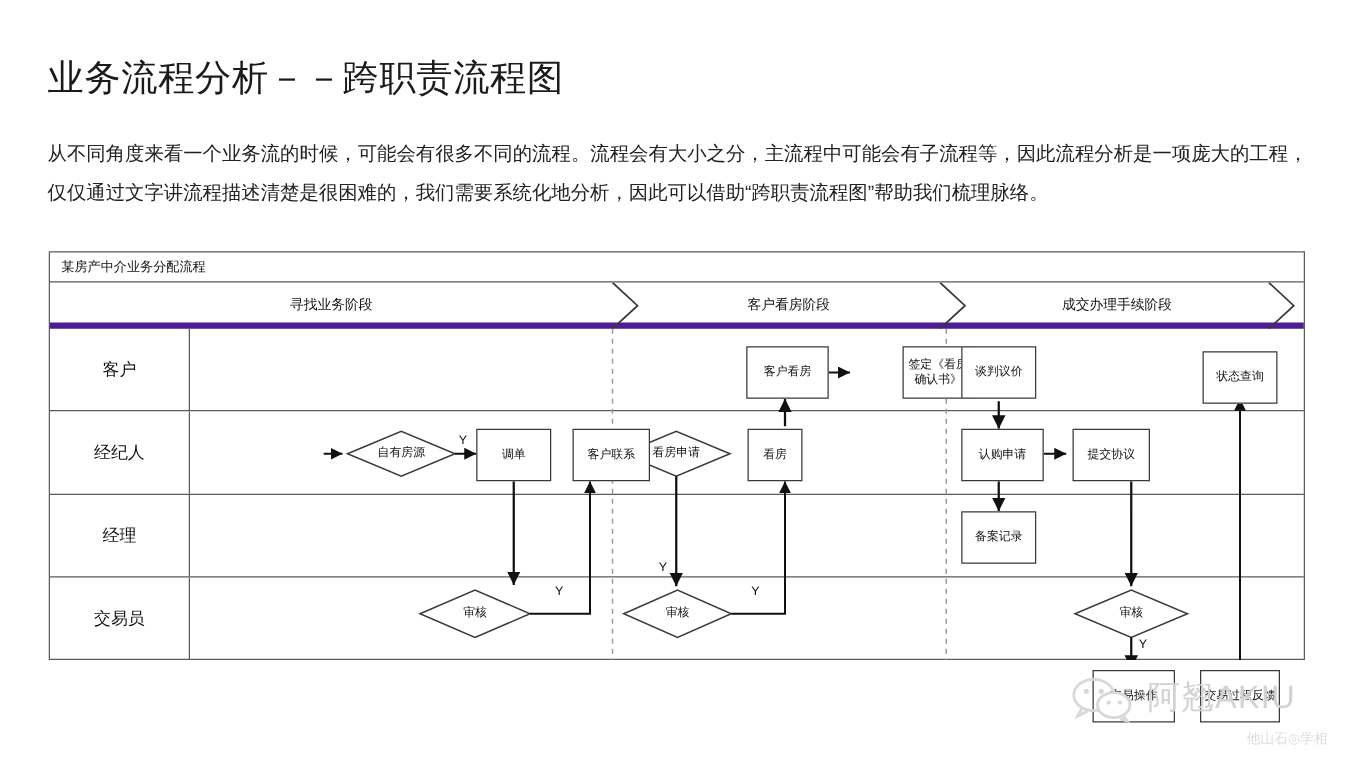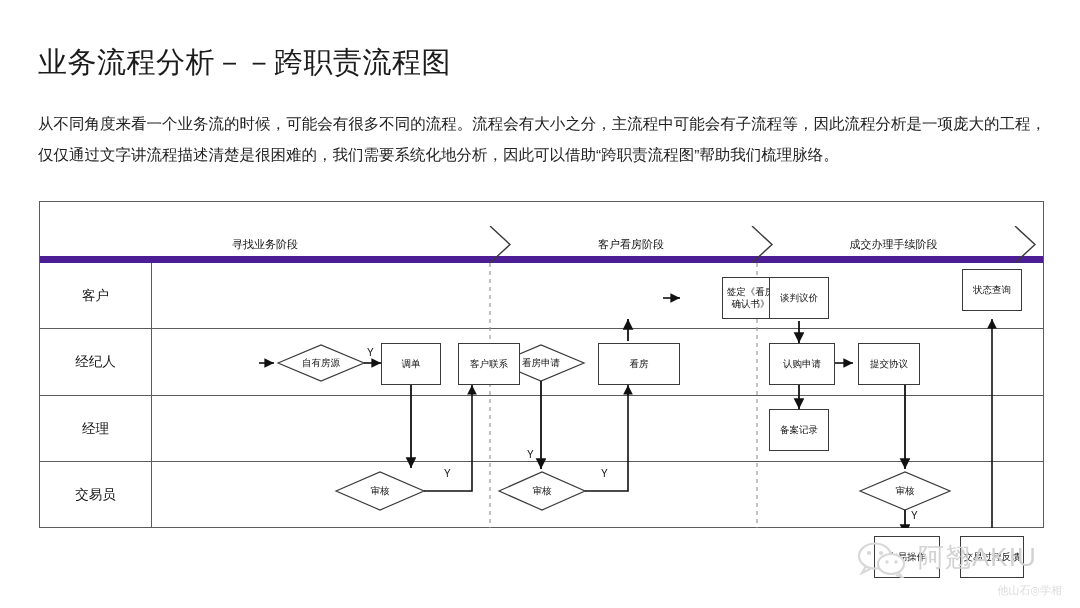--- a/index.html
+++ b/index.html
@@ -65,21 +65,21 @@
     padding-left: 9px;
     box-sizing: border-box;
   }
 
   
   #phase-band {
     position: absolute;
     left: 0; top: 24px;
     width: 100%;
     height: 37px;
-    border-bottom: 7px solid #4c1d95;
+    border-bottom: 5px solid #4c1d95;
     box-sizing: border-box;
   }
   #phase-band svg { position: absolute; left: 0; top: 0; }
   .phase-label {
     position: absolute;
     top: 0;
     height: 37px;
     line-height: 37px;
     font-size: 11px;
     color: #111;
@@ -181,20 +181,21 @@
   }
 </style>
 </head>
 <body>
 
 <div id="slide-title">业务流程分析－－跨职责流程图</div>
 <div id="slide-body">从不同角度来看一个业务流的时候，可能会有很多不同的流程。流程会有大小之分，主流程中可能会有子流程等，因此流程分析是一项庞大的工程，仅仅通过文字讲流程描述清楚是很困难的，我们需要系统化地分析，因此可以借助“跨职责流程图”帮助我们梳理脉络。</div>
 
 <div id="diagram">
 
+  <div id="diagram-caption">某房产中介业务分配流程</div>
 
   <div id="phase-band">
     <svg width="1003" height="37" viewBox="0 0 1003 37">
       <path d="M 450 0 L 470 18.5 L 450 37" fill="none" stroke="#3a3a3a" stroke-width="1.4"></path>
       <path d="M 712 0 L 732 18.5 L 712 37" fill="none" stroke="#3a3a3a" stroke-width="1.4"></path>
       <path d="M 975 0 L 995 18.5 L 975 37" fill="none" stroke="#3a3a3a" stroke-width="1.4"></path>
     </svg>
     <div class="phase-label" style="left:0px;  width:450px;">寻找业务阶段</div>
     <div class="phase-label" style="left:732px; width:243px;">成交办理手续阶段</div>
     <div class="phase-label" style="left:470px; width:242px;">客户看房阶段</div>
@@ -274,29 +275,30 @@
 
       <line x1="865" y1="247" x2="865" y2="268" stroke="#111" stroke-width="1.8"></line>
       <line x1="865" y1="262" x2="865" y2="272" stroke="#111" stroke-width="1.8" marker-end="url(#ah)"></line>
 
       <line x1="900" y1="294" x2="918" y2="294" stroke="#111" stroke-width="1.6" marker-end="url(#ah)"></line>
 
       <path d="M 952 272 L 952 58" fill="none" stroke="#111" stroke-width="1.6"></path>
       <line x1="952" y1="66" x2="952" y2="56" stroke="#111" stroke-width="1.6" marker-end="url(#ah)"></line>
     </svg>
 
+    <div class="node box" style="left:557px; top:14px; width:66px; height:42px;">客户看房</div>
     <div class="node box" style="left:646px; top:14px; width:57px; height:42px;margin-left:36px;">签定《看房确认书》</div>
     <div class="node box" style="left:729px; top:14px; width:60px; height:42px;">谈判议价</div>
-    <div class="node box" style="left:922px; top:6px; width:60px; height:42px;">状态查询</div>
+    <div class="node box" style="left:922px; top:18px; width:60px; height:42px;">状态查询</div>
 
     <div class="node diamond-label" style="left:247px; top:88px; width:68px; height:24px;">自有房源</div>
     <div class="node box" style="left:341px; top:80px; width:60px; height:42px;">调单</div>
     <div class="node box" style="left:418px; top:80px; width:62px; height:42px;">客户联系</div>
     <div class="node diamond-label" style="left:469px; top:88px; width:64px; height:24px;">看房申请</div>
-    <div class="node box" style="left:558px; top:80px; width:82px; height:42px;">看房</div>
+    <div class="node box" style="left:558px; top:80px; width:44px; height:42px;">看房</div>
     <div class="node box" style="left:729px; top:80px; width:66px; height:42px;">认购申请</div>
     <div class="node box" style="left:818px; top:80px; width:62px; height:42px;">提交协议</div>
 
     <div class="node diamond-label" style="left:318px; top:217px; width:44px; height:22px;">审核</div>
     <div class="node diamond-label" style="left:480px; top:217px; width:44px; height:22px;">审核</div>
     <div class="node box" style="left:729px; top:146px; width:60px; height:42px;">备案记录</div>
     <div class="node diamond-label" style="left:843px; top:217px; width:44px; height:22px;">审核</div>
 
     <div class="node box" style="left:834px; top:273px; width:66px; height:42px;">交易操作</div>
     <div class="node box" style="left:920px; top:273px; width:64px; height:42px;">交易过程反馈</div>

